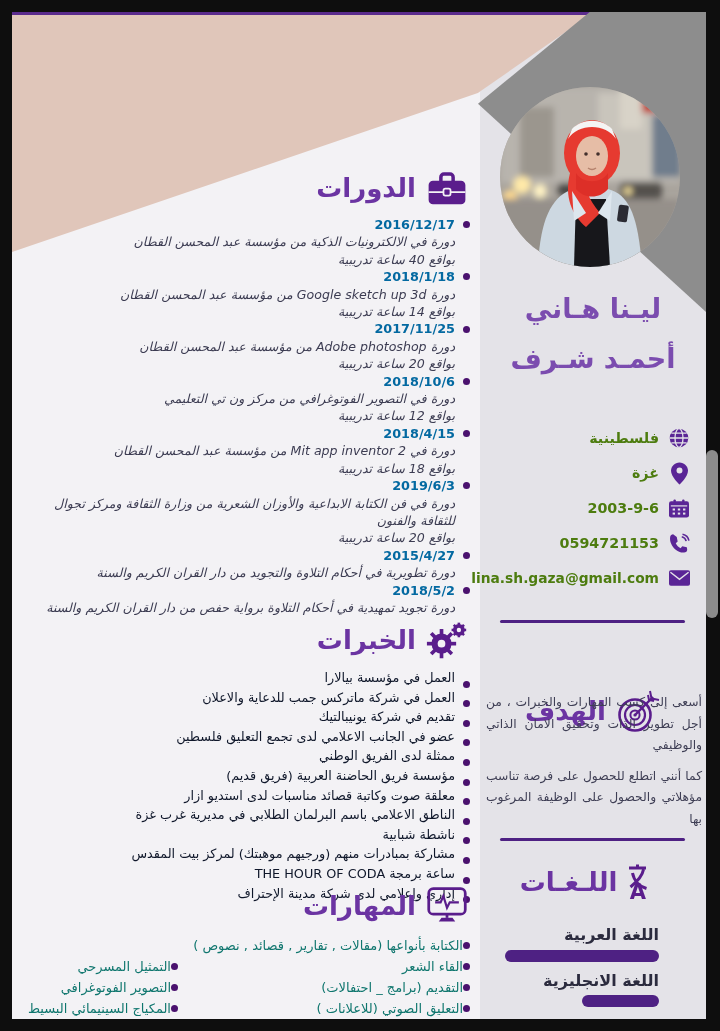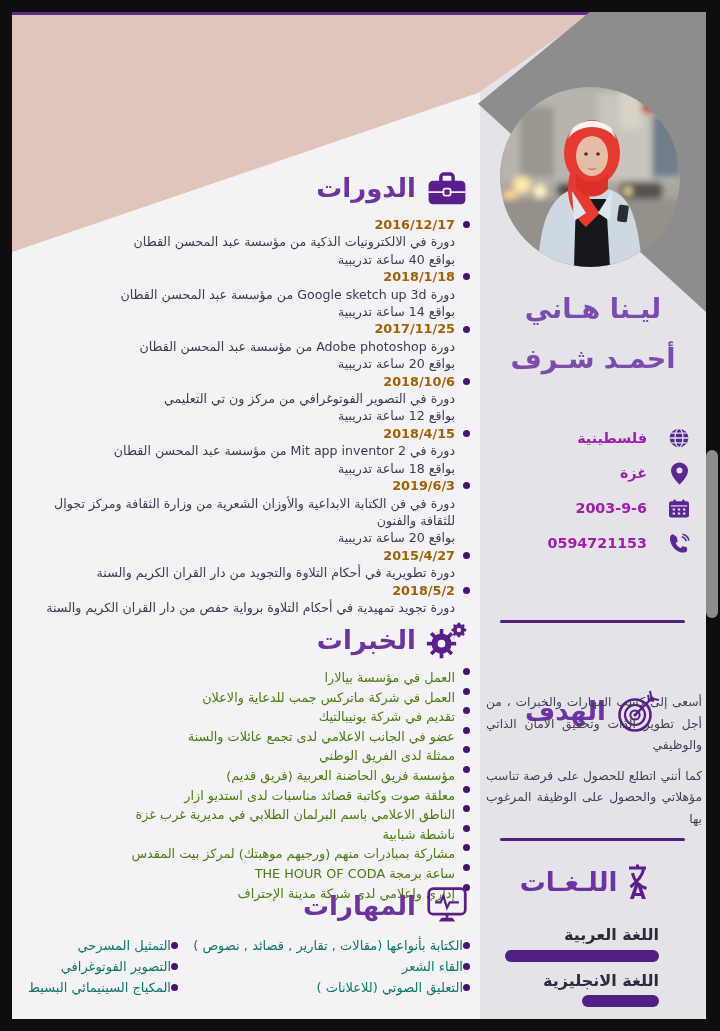--- a/index.html
+++ b/index.html
@@ -17,34 +17,34 @@
   .scroll-thumb{position:absolute;right:2px;top:450px;width:12px;height:168px;background:#8c8c8c;border-radius:6px;z-index:9;}
 
   .sec{position:absolute;left:10px;width:448px;direction:rtl;z-index:5;color:#3c3c52;}
   .sec-courses{top:158px;line-height:17.4px;}
   .sec-exp{top:593px;margin-top:16px;}
   .sec-skills{top:874px;}
   .sec-h{display:flex;align-items:center;gap:10px;color:#6b34a2;font-weight:bold;font-size:26px;
          padding-left:0;padding-right:2px;margin-bottom:9px;}
   .sec-icon{flex:0 0 auto;display:inline-flex;}
   .bullet{flex:0 0 auto;width:7px;height:7px;border-radius:50%;background:#4a116e;display:inline-block;}
-  .row{display:flex;align-items:center;gap:8px;font-weight:bold;font-size:12.8px;color:#a16207;}
-  .cline{font-size:12.6px;padding-right:15px;color:#3c3c52;}
-  .xrow{display:flex;align-items:flex-start;gap:8px;font-size:12.8px;line-height:19.6px;color:#4d7c0f;}
+  .row{display:flex;align-items:center;gap:8px;font-weight:bold;font-size:12.8px;color:#0369a1;}
+  .cline{font-size:12.6px;padding-right:15px;color:#3c3c52;font-style:italic;}
+  .xrow{display:flex;align-items:flex-end;gap:8px;font-size:12.8px;line-height:19.6px;color:#0f172a;}
   .skills-cols{display:flex;direction:rtl;}
   .skills-col{display:flex;flex-direction:column;}
   .skills-right{width:292px;}
-  .skills-left{width:156px;text-align:right;}
+  .skills-left{width:156px;margin-top:21px;text-align:right;}
   .srow{display:flex;align-items:center;gap:0;font-size:13px;line-height:21px;white-space:nowrap;color:#0f766e;}
 
   .name{position:absolute;left:468px;top:272px;width:226px;text-align:center;color:#7b4caf;
         font-weight:bold;font-size:27px;line-height:50px;z-index:5;direction:rtl;}
   .contact{position:absolute;left:478px;right:16px;top:415px;direction:rtl;z-index:5;}
-  .crow{display:flex;align-items:center;gap:21px;height:22px;margin-bottom:13px;
-        font-size:14.3px;font-weight:bold;color:#a21caf;}
+  .crow{display:flex;align-items:center;gap:9px;height:22px;margin-bottom:13px;
+        font-size:14.3px;font-weight:bold;color:#4d7c0f;}
   .crow .cicon{flex:0 0 auto;display:inline-flex;width:22px;justify-content:center;}
   .ltr{direction:ltr;unicode-bidi:isolate;}
   .divider{position:absolute;left:488px;width:185px;height:3px;background:#4e2183;border-radius:2px;z-index:5;}
   .d1{top:608px;} .d2{top:826px;}
   .side-h{position:absolute;left:468px;width:226px;display:flex;align-items:center;justify-content:center;
         gap:9px;direction:rtl;color:#6b34a2;font-weight:bold;font-size:26px;z-index:5;}
   .obj-h{top:628px;margin-top:48px;} .lang-h{top:850px;}
   .obj-text{position:absolute;left:474px;width:216px;top:680px;direction:rtl;text-align:justify;
         font-size:12.3px;line-height:21.5px;color:#3f3f55;z-index:5;}
   .obj-text p{margin:0 0 9px 0;}
@@ -247,21 +247,21 @@
       <div class="xrow">
           <span class="bullet"></span>
           <span>العمل في شركة ماتركس جمب للدعاية والاعلان</span>
         </div>
       <div class="xrow">
           <span class="bullet"></span>
           <span>تقديم في شركة يونيبالتيك</span>
         </div>
       <div class="xrow">
           <span class="bullet"></span>
-          <span>عضو في الجانب الاعلامي لدى تجمع عائلات والسنة</span>
+          <span>عضو في الجانب الاعلامي لدى تجمع التعليق فلسطين</span>
         </div>
       <div class="xrow">
           <span class="bullet"></span>
           <span>ممثلة لدى الفريق الوطني</span>
         </div>
       <div class="xrow">
           <span class="bullet"></span>
           <span>مؤسسة فريق الحاضنة العربية (فريق قديم)</span>
         </div>
       <div class="xrow">
@@ -304,20 +304,24 @@
       </div>
       <div class="skills-cols">
         <div class="skills-col skills-right">
           <div class="srow">
               <span class="bullet"></span>
               <span>الكتابة بأنواعها (مقالات , تقارير , قصائد , نصوص )</span>
             </div>
           <div class="srow">
               <span class="bullet"></span>
               <span>القاء الشعر</span>
+            </div>
+          <div class="srow">
+              <span class="bullet"></span>
+              <span>التقديم (برامج _ احتفالات)</span>
             </div>
           <div class="srow">
               <span class="bullet"></span>
               <span>التعليق الصوتي (للاعلانات )</span>
             </div>
         </div>
         <div class="skills-col skills-left">
           <div class="srow">
               <span class="bullet"></span>
               <span>التمثيل المسرحي</span>
@@ -380,20 +384,29 @@
       </div>
       <div class="crow">
         <span class="cicon">
           <svg width="21" height="21" viewBox="0 0 23 22">
               <path d="M4.5 1C3 1 1.6 2 1.3 3.6.4 8.6 3 14 7 17.5c2.9 2.4 7 4 10.6 3.2 1.6-.4 2.6-1.9 2.3-3.5l-.4-2.2-5-1-1.8 2.2c-2.3-1.2-4.2-3.1-5.3-5.5l2.1-1.9-1-4.8z" fill="#5a2596"></path>
               <path d="M14 3.5c2.4.5 4.3 2.4 4.8 4.8 M14.8.8c3.6.7 6.4 3.5 7 7.1" stroke="#5a2596" stroke-width="1.7" fill="none"></path>
             </svg>
         </span>
         <span class="ltr">0594721153</span>
       </div>
+      <div class="crow">
+        <span class="cicon">
+          <svg width="21" height="16" viewBox="0 0 22 16">
+              <rect width="22" height="16" rx="2" fill="#5a2596"></rect>
+              <path d="M1.5 2 L11 9.5 L20.5 2" stroke="#e4e3e8" stroke-width="1.5" fill="none"></path>
+            </svg>
+        </span>
+        <span class="ltr" style="font-size:13.8px">lina.sh.gaza@gmail.com</span>
+      </div>
     </div>
 
     <div class="divider d1"></div>
 
     <div class="side-h obj-h">
       <span class="sec-icon">
         <svg width="46" height="46" viewBox="0 0 46 46">
           <circle cx="20" cy="27" r="15.5" fill="none" stroke="#5a1d8c" stroke-width="2.6"></circle>
           <circle cx="20" cy="27" r="10" fill="none" stroke="#5a1d8c" stroke-width="2.2"></circle>
           <circle cx="20" cy="27" r="4.6" fill="none" stroke="#5a1d8c" stroke-width="2"></circle>

